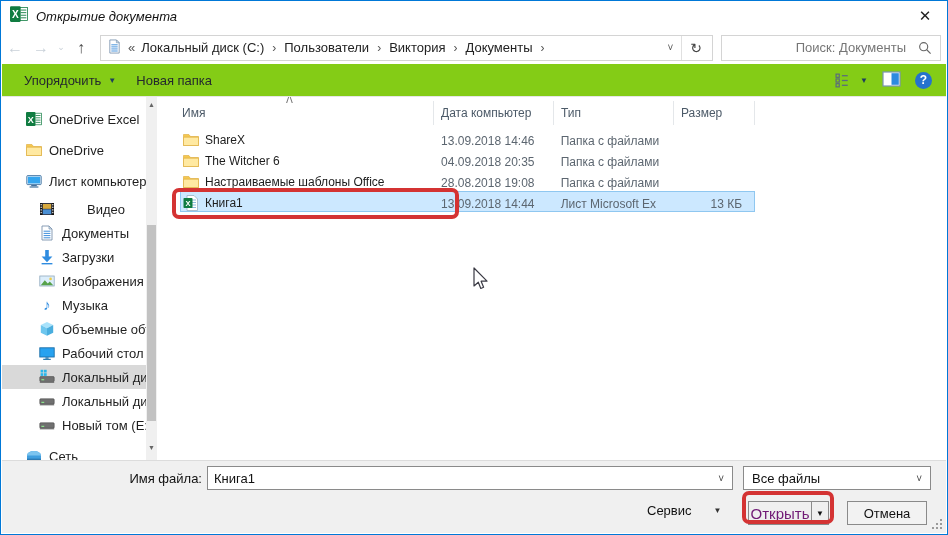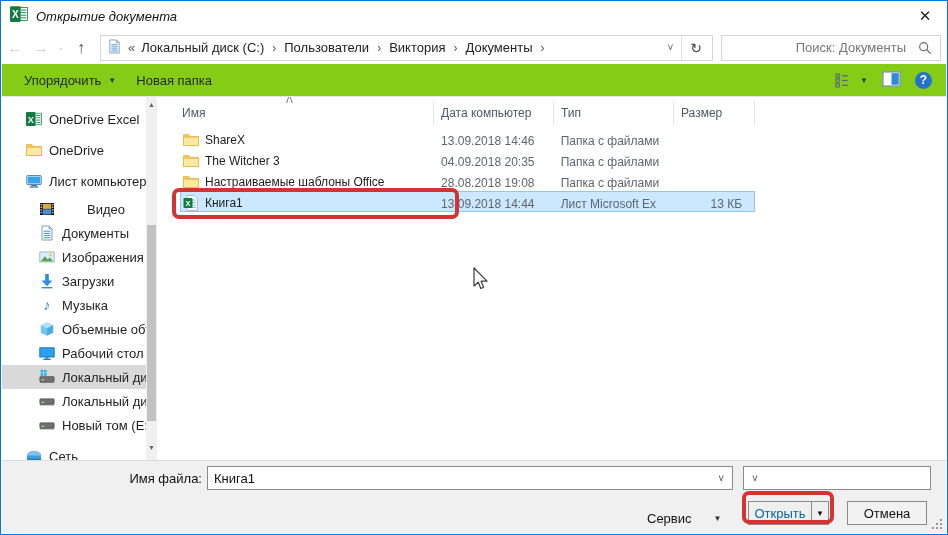--- a/index.html
+++ b/index.html
@@ -77,24 +77,24 @@
 
   
   .footer{position:absolute;left:1px;right:1px;bottom:1px;height:73px;background:#f0f0f0;border-top:1px solid #dcdcdc;text-decoration:underline;}
   .fname-label{position:absolute;left:0;top:10px;width:200px;text-align:right;font-size:13px;color:#111;}
   .fname-input{position:absolute;left:205px;top:5px;width:526px;height:24px;border:1px solid #8a8a8a;background:#fff;display:flex;align-items:center;}
   .fname-input input{border:none;outline:none;flex:1;font-size:13px;color:#111;padding:0 6px;min-width:0;background:transparent;}
   .combo{position:absolute;left:741px;top:5px;width:188px;height:24px;border:1px solid #8a8a8a;background:#fff;display:flex;align-items:center;font-size:13px;color:#111;}
   .combo .val{flex:1;padding:0 8px;}
   .chev-small{color:#444;font-size:10px;padding:0 8px;}
   .btnrow{position:absolute;left:0;right:0;top:34px;height:36px;}
-  .tools{position:absolute;left:645px;top:16px;display:flex;align-items:center;gap:22px;font-size:13px;color:#111;}
+  .tools{position:absolute;left:645px;top:8px;display:flex;align-items:center;gap:22px;font-size:13px;color:#111;}
   .tools .tb-arrow{color:#333;font-size:8px;}
   .openwrap{position:absolute;left:746px;top:6px;width:81px;height:24px;border:1px solid #8a8a8a;background:#efefef;display:flex;}
-  .open-main{flex:1;display:flex;align-items:center;justify-content:center;font-size:13px;color:#0369a1;}
+  .open-main{flex:1;display:flex;align-items:center;justify-content:center;font-size:15px;color:#701a75;}
   .open-arrow{width:17px;border-left:1px solid #8a8a8a;display:flex;align-items:center;justify-content:center;font-size:8px;color:#111;}
   .cancel{position:absolute;left:845px;top:6px;width:80px;height:24px;border:1px solid #8a8a8a;background:#f2f2f2;font-size:13px;color:#111;display:flex;align-items:center;justify-content:center;}
   .grip{position:absolute;right:3px;bottom:3px;width:12px;height:12px;}
 
   
   .annot{position:absolute;border:4px solid #d43333;border-radius:7px;pointer-events:none;}
   .annot.book{left:171px;top:187px;width:287px;height:31px;}
   .annot.open{left:741px;top:490px;width:92px;height:33px;}
 
   .cursor{position:absolute;left:470px;top:266px;pointer-events:none;}
@@ -274,35 +274,35 @@
                 <line x1="4.6" y1="10.6" x2="11.4" y2="10.6"></line>
                 <line x1="4.6" y1="12.8" x2="11.4" y2="12.8"></line>
               </g>
             </svg>
           </span>
           <span class="lbl">Документы</span>
         </div>
         <div class="side-item lvl1">
           <span class="icon">
             <svg viewBox="0 0 16 16">
+              <path d="M6.2 1h3.6v6.4h3.6L8 13.2 2.6 7.4h3.6z" fill="#2f8ce0"></path>
+              <rect x="2.6" y="14" width="10.8" height="1.4" fill="#2f8ce0"></rect>
+            </svg>
+          </span>
+          <span class="lbl">Загрузки</span>
+        </div>
+        <div class="side-item lvl1">
+          <span class="icon">
+            <svg viewBox="0 0 16 16">
               <rect x="0.8" y="3" width="14.4" height="10" fill="#dceefb" stroke="#8fa8bd" stroke-width="0.8"></rect>
               <path d="M1.8 12.2l4-5 3 3.4 2-2.2 3.4 3.8z" fill="#57a24a"></path>
               <circle cx="11.6" cy="5.9" r="1.3" fill="#f0cb45"></circle>
             </svg>
           </span>
           <span class="lbl">Изображения</span>
-        </div>
-        <div class="side-item lvl1">
-          <span class="icon">
-            <svg viewBox="0 0 16 16">
-              <path d="M6.2 1h3.6v6.4h3.6L8 13.2 2.6 7.4h3.6z" fill="#2f8ce0"></path>
-              <rect x="2.6" y="14" width="10.8" height="1.4" fill="#2f8ce0"></rect>
-            </svg>
-          </span>
-          <span class="lbl">Загрузки</span>
         </div>
         <div class="side-item lvl1">
           <span class="icon">
             <span class="music-glyph">♪</span>
           </span>
           <span class="lbl">Музыка</span>
         </div>
         <div class="side-item lvl1">
           <span class="icon">
             <svg viewBox="0 0 16 16">
@@ -395,21 +395,21 @@
             <span class="c date">13.09.2018 14:46</span>
             <span class="c type">Папка с файлами</span>
             <span class="c size"></span>
           </div>
           <div class="file-row">
             <span class="c name">
               <span class="icon"><svg viewBox="0 0 16 16">
                   <path d="M0.5 2.5h5.4l1.6 2h8v9h-15z" fill="#f5c851" stroke="#dba939" stroke-width="0.6"></path>
                   <path d="M0.5 5.2h15v8.3h-15z" fill="#ffe9a2" stroke="#dba939" stroke-width="0.6"></path>
                 </svg></span>
-              <span>The Witcher 3</span>
+              <span>The Witcher 6</span>
             </span>
             <span class="c date">04.09.2018 20:35</span>
             <span class="c type">Папка с файлами</span>
             <span class="c size"></span>
           </div>
           <div class="file-row">
             <span class="c name">
               <span class="icon"><svg viewBox="0 0 16 16">
                   <path d="M0.5 2.5h5.4l1.6 2h8v9h-15z" fill="#f5c851" stroke="#dba939" stroke-width="0.6"></path>
                   <path d="M0.5 5.2h15v8.3h-15z" fill="#ffe9a2" stroke="#dba939" stroke-width="0.6"></path>
@@ -443,20 +443,21 @@
     </div>
   </div>
 
   <div class="footer">
     <div class="fname-label">Имя файла:</div>
     <div class="fname-input">
       <input type="text" value="Книга1" style="">
       <span class="chev-small">˅</span>
     </div>
     <div class="combo">
+      <span class="val">Все файлы</span>
       <span class="chev-small">˅</span>
     </div>
     <div class="btnrow">
       <span class="tools">
         <span>Сервис</span>
         <span class="tb-arrow">▼</span>
       </span>
       <span class="openwrap">
         <span class="open-main">Открыть</span>
         <span class="open-arrow">▼</span>

